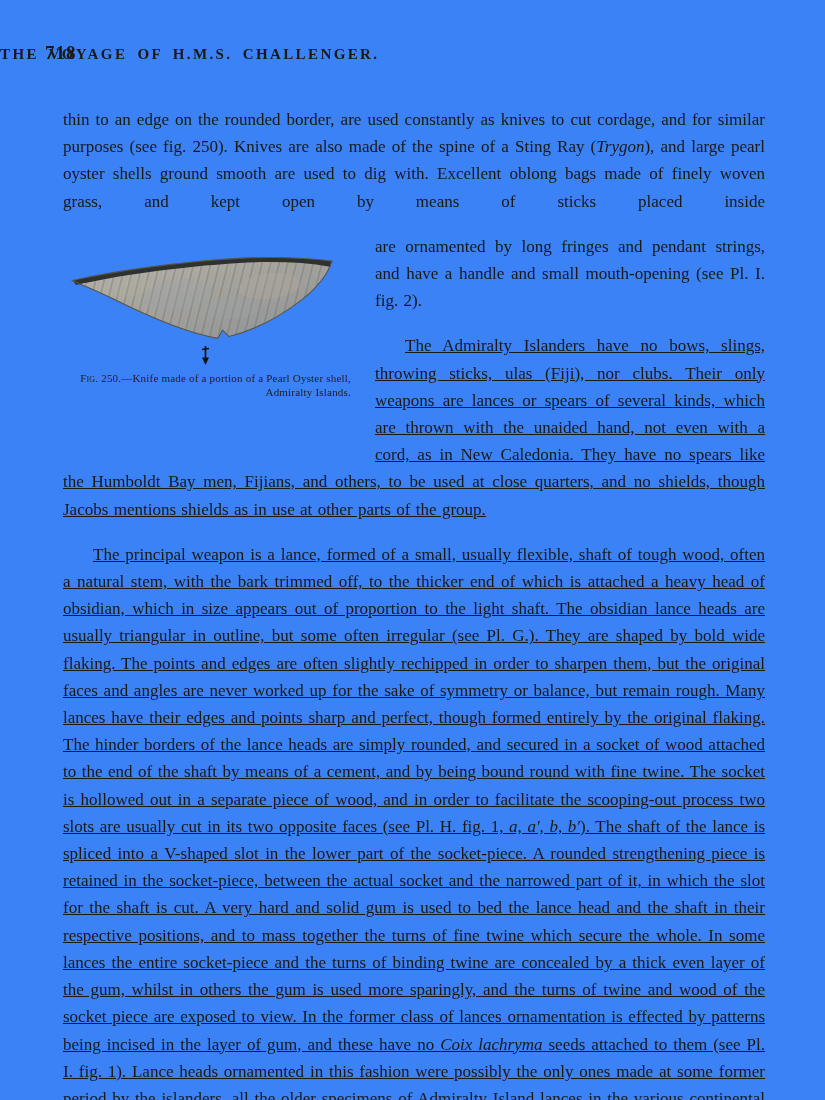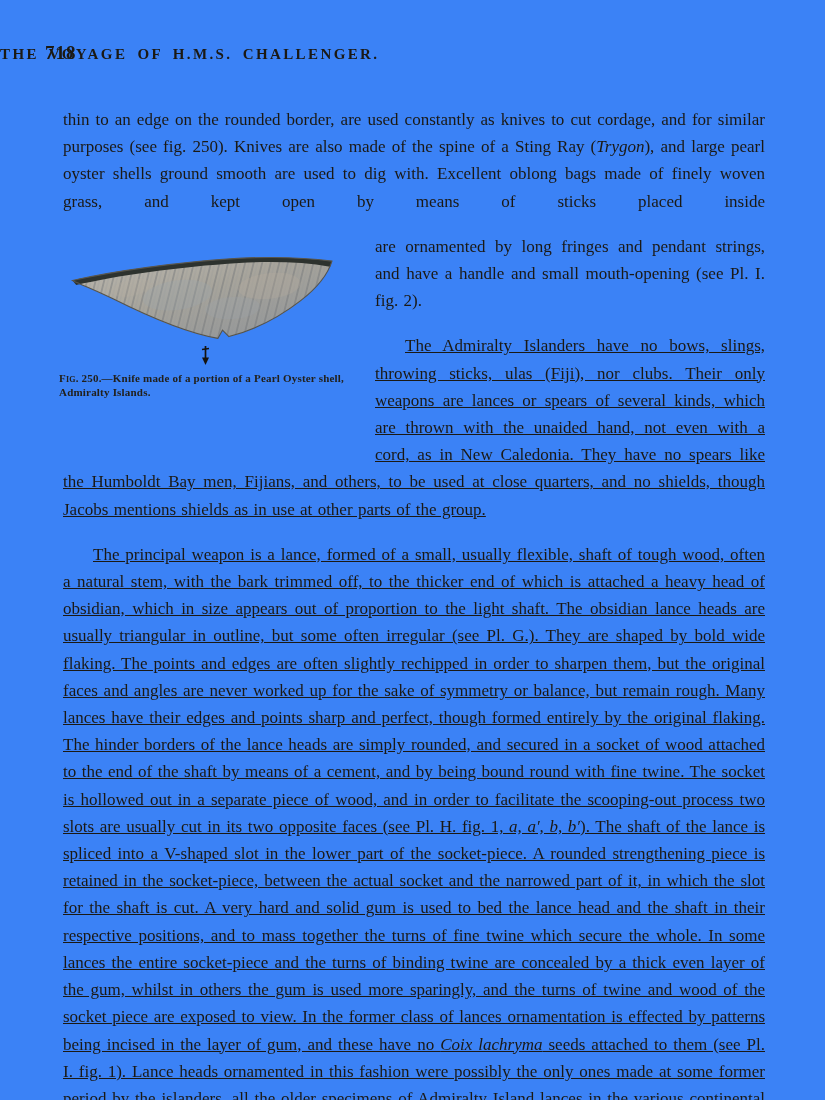--- a/index.html
+++ b/index.html
@@ -45,22 +45,22 @@
     padding-top: 14px;
     box-sizing: border-box;
     text-align: center;
   }
   .blade-svg { display: block; width: 294px; height: 92px; margin: 0 auto; }
   .blade-outline { fill: none; stroke: #56544c; stroke-width: 1.2; }
   .scale-mark { height: 22px; margin-top: 2px; }
   figcaption {
     display: block;
     width: 292px; margin: 4px auto 16px auto;
-    font-size: 11px; line-height: 14.5px; font-weight: 700;
-    text-align: left; letter-spacing: .2px;
+    font-size: 11px; line-height: 14.5px; font-weight: 400;
+    text-align: right; letter-spacing: .2px;
     color: #22201b;
   }
   .cap-fig { font-variant: small-caps; }
 </style>
 </head>
 <body>
 
 <div class="page">
 
   <header class="running-head">

